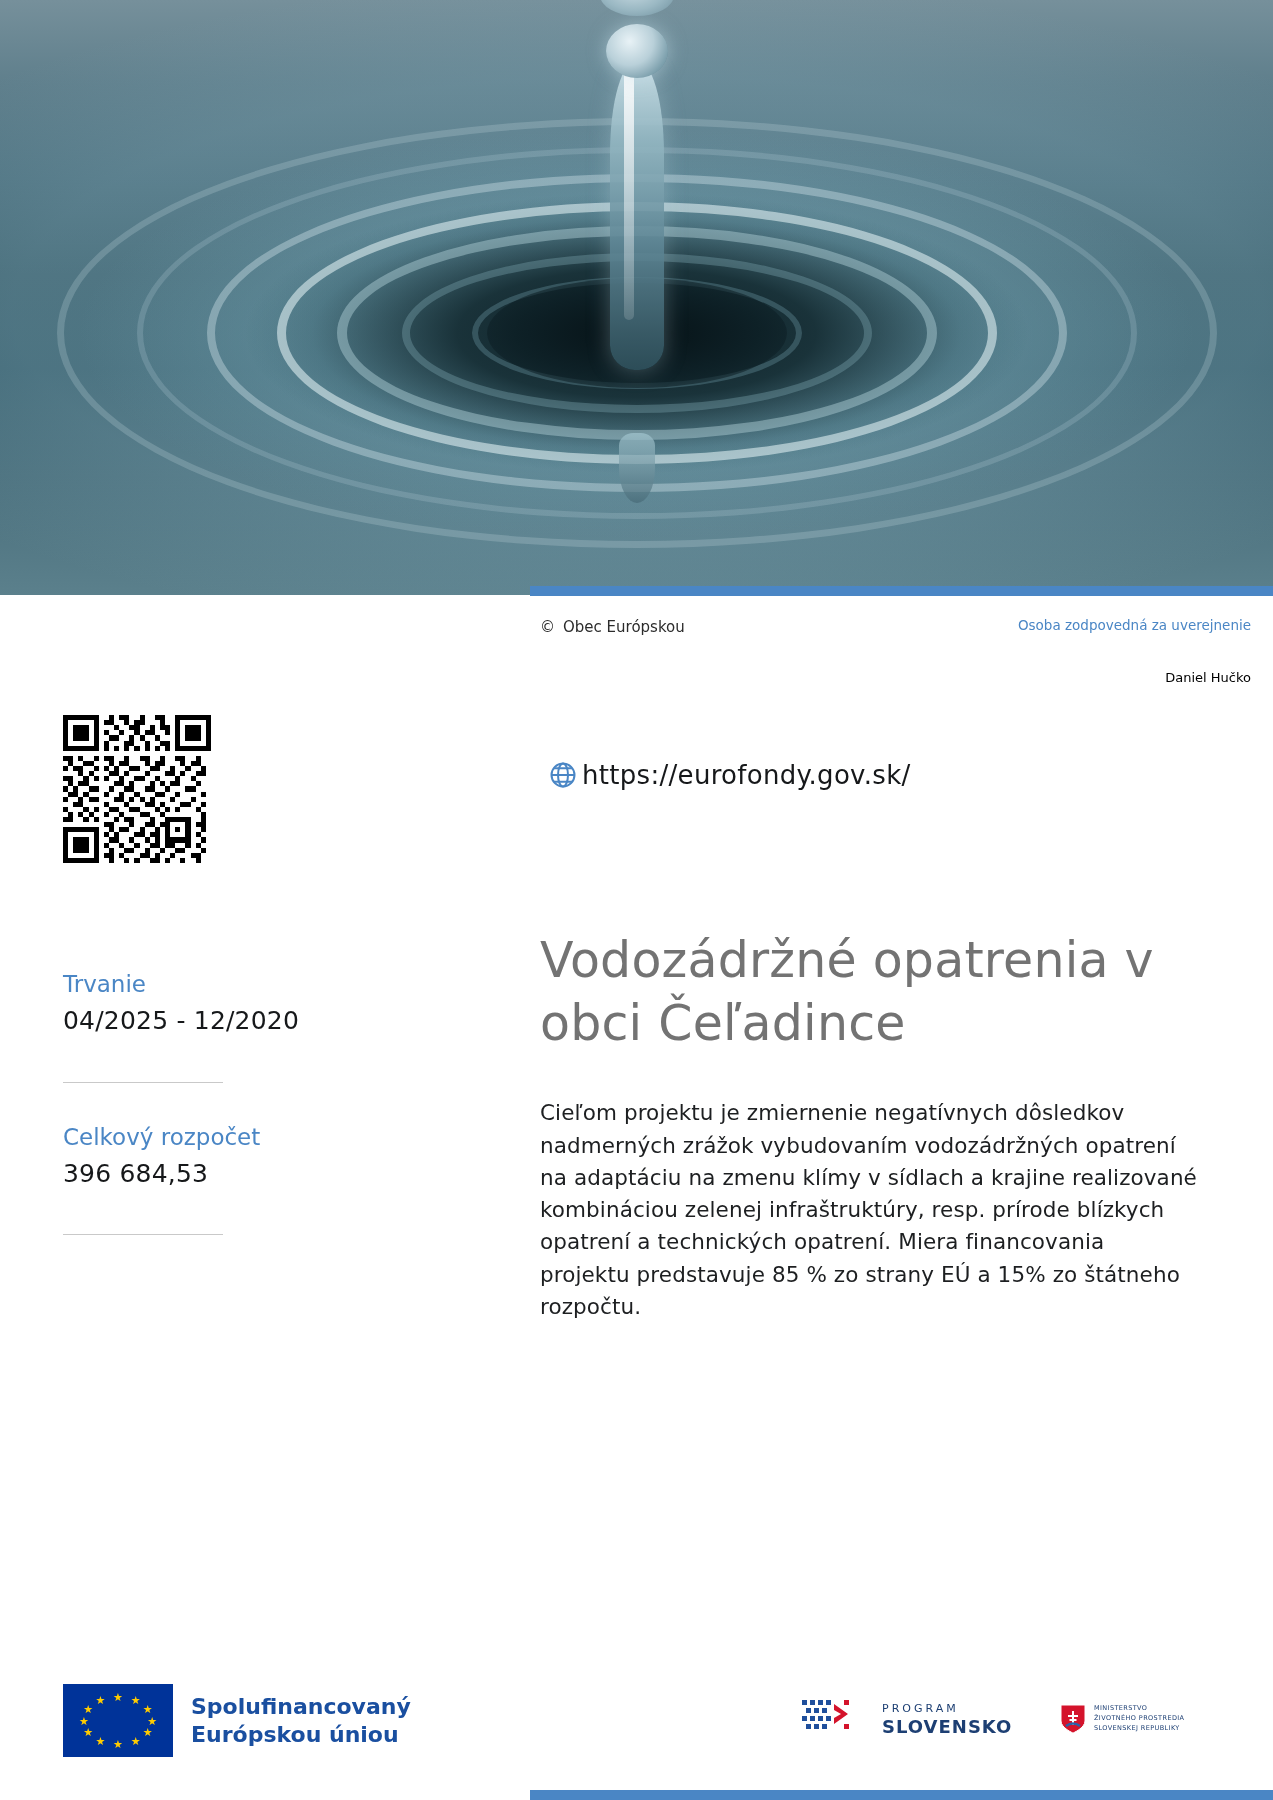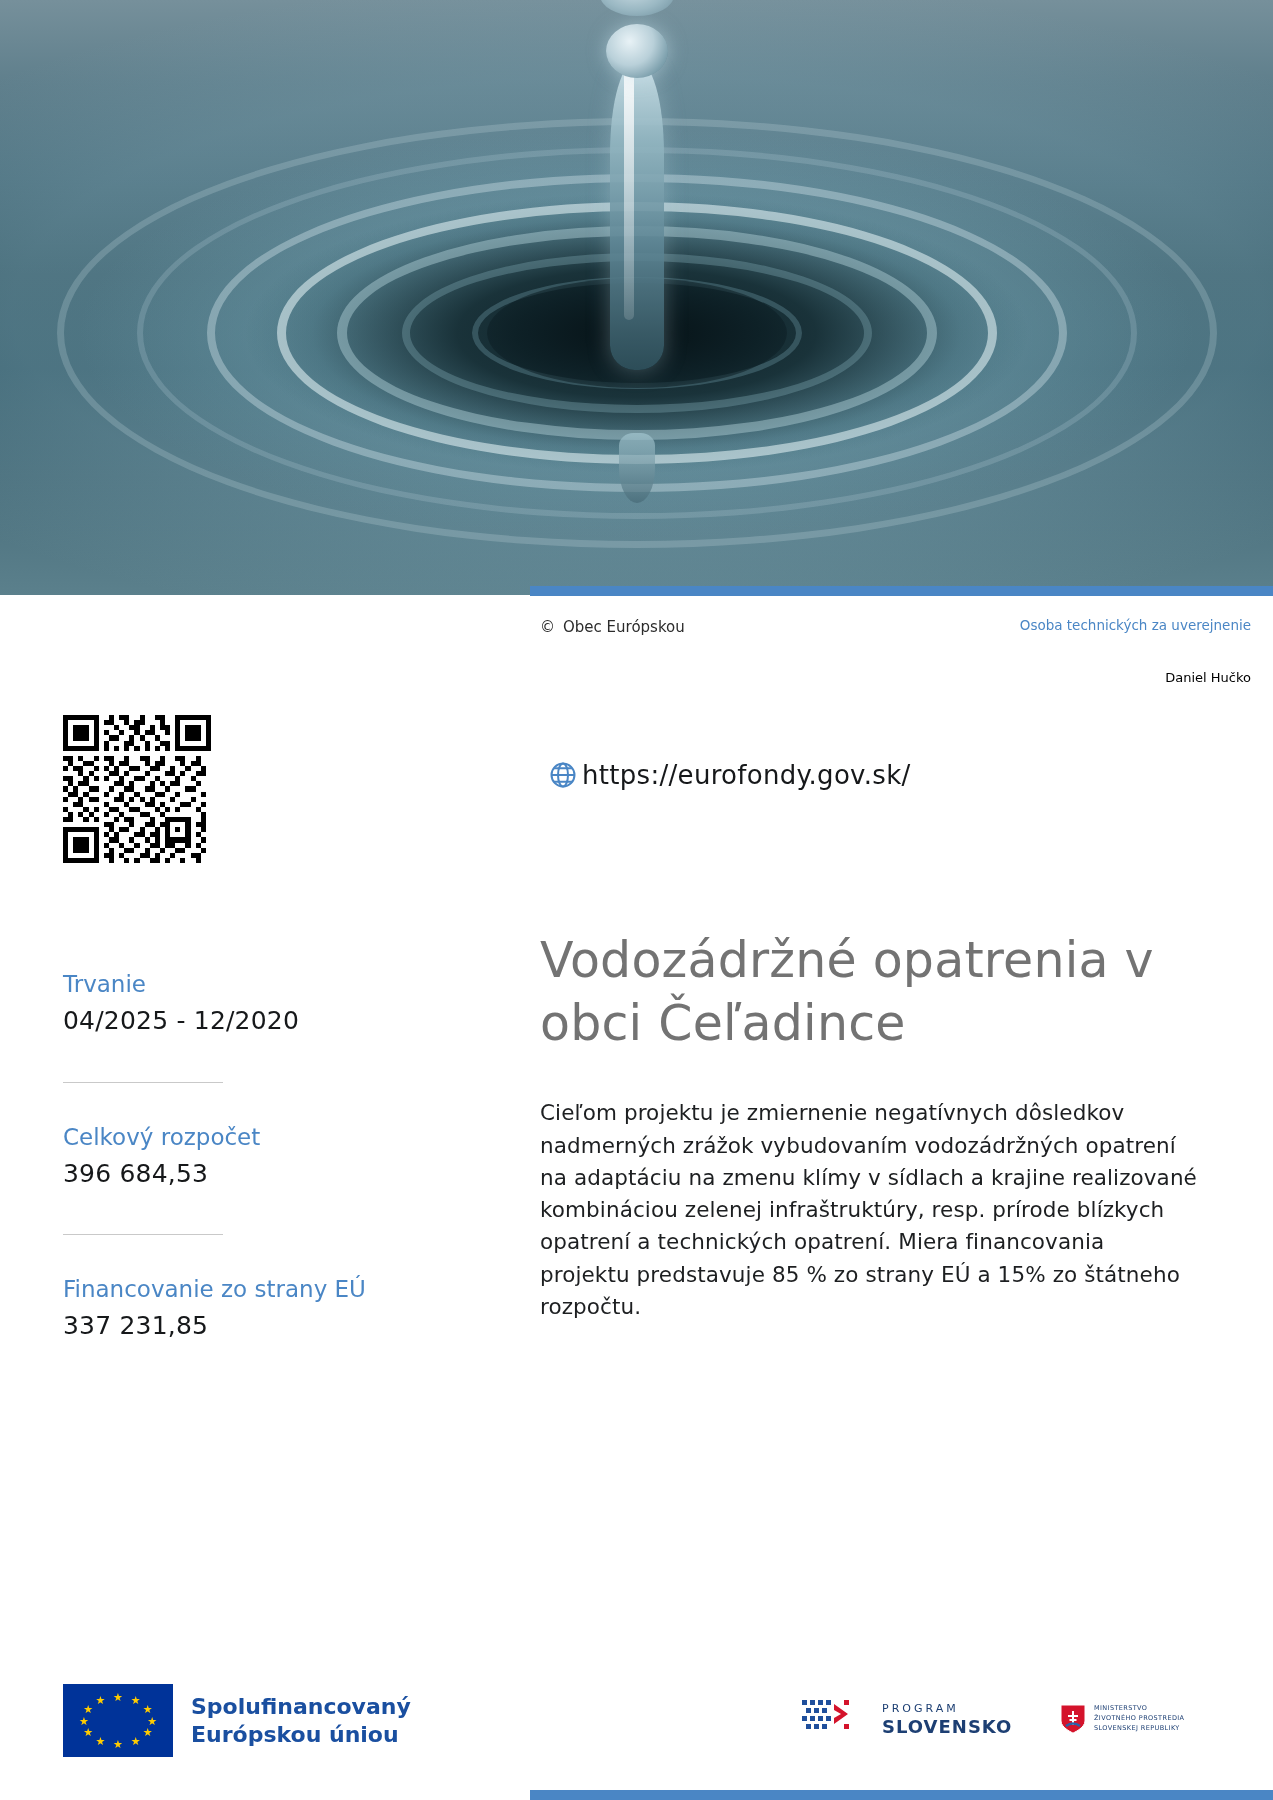--- a/index.html
+++ b/index.html
@@ -341,21 +341,21 @@
     <div class="droplet-top"></div>
   </div>
   <div class="hero-bar"></div>
 
   <div class="credit">
     <span class="copy">©</span>
     <span>Obec Európskou</span>
   </div>
 
   <div class="resp">
-    <div class="resp-label">Osoba technických za uverejnenie</div>
+    <div class="resp-label">Osoba zodpovedná za uverejnenie</div>
     <div class="resp-name">Daniel Hučko</div>
   </div>
 
   <div class="qr">
     <svg width="148" height="148" viewBox="0 0 29 29" shape-rendering="crispEdges" aria-label="qr">
       <rect width="29" height="29" fill="#ffffff"></rect>
       <g fill="#000000">
 
         <rect x="0" y="0" width="7" height="1"></rect>
           <rect x="0" y="6" width="7" height="1"></rect>
@@ -591,24 +591,20 @@
     <div>
       <div class="fact-label">Trvanie</div>
       <div class="fact-value">04/2025 - 12/2020</div>
     </div>
     <div class="fact-sep"></div>
     <div>
       <div class="fact-label">Celkový rozpočet</div>
       <div class="fact-value">396 684,53</div>
     </div>
     <div class="fact-sep"></div>
-    <div>
-      <div class="fact-label">Financovanie zo strany EÚ</div>
-      <div class="fact-value">337 231,85</div>
-    </div>
   </div>
 
   <div class="maincol">
     <h1 class="title">Vodozádržné opatrenia v obci Čeľadince</h1>
     <p class="body">Cieľom projektu je zmiernenie negatívnych dôsledkov nadmerných zrážok vybudovaním vodozádržných opatrení na adaptáciu na zmenu klímy v sídlach a krajine realizované kombináciou zelenej infraštruktúry, resp. prírode blízkych opatrení a technických opatrení. Miera financovania projektu predstavuje 85 % zo strany EÚ a 15% zo štátneho rozpočtu.</p>
   </div>
 
   <div class="footer">
 
     <div class="eu-logo">

